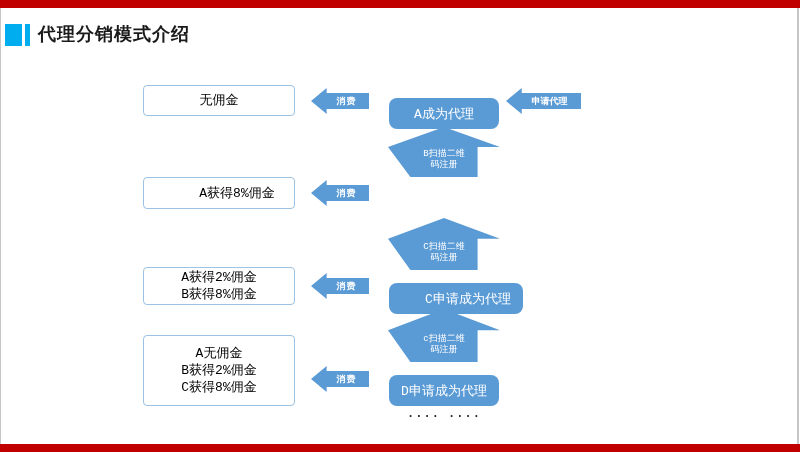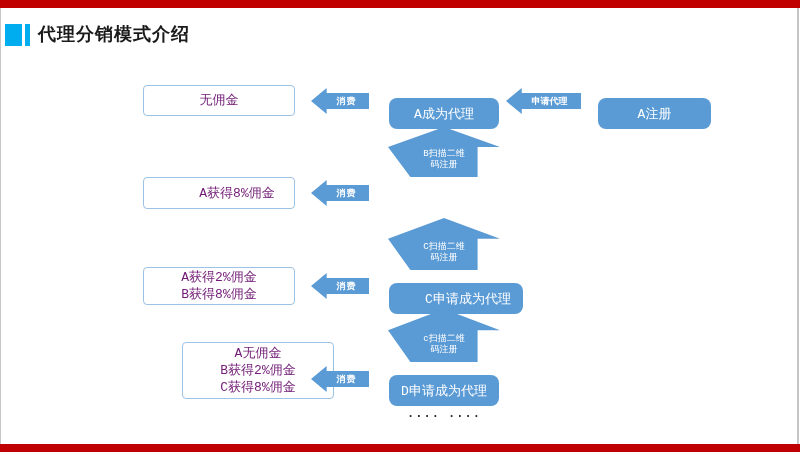--- a/index.html
+++ b/index.html
@@ -22,26 +22,26 @@
   .title{
     position:absolute;left:38px;top:23px;height:24px;line-height:24px;
     font-size:18px;font-weight:700;color:#1a1a1a;letter-spacing:1px;white-space:nowrap;
   }
 
   
   .resultbox{
     position:absolute;left:143px;width:152px;
     background:#ffffff;border:1.5px solid var(--boxborder,#9CC2E5);border-radius:4px;
     display:flex;flex-direction:column;align-items:center;justify-content:center;
-    font-size:13px;color:#701a75;line-height:17px;box-sizing:border-box;
+    font-size:13px;color:#000000;line-height:17px;box-sizing:border-box;
   }
   .r0{top:85px;height:31px;}
   .r1{top:177px;height:32px;padding-left:36px;}
   .r2{top:267px;height:38px;}
-  .r3{top:342px;height:57px;margin-left:39px;}
+  .r3{top:335px;height:71px;}
 
   
   .stepbox{
     position:absolute;background:var(--blue,#5B9BD5);color:#fff;border-radius:8px;
     display:flex;align-items:center;justify-content:center;
     font-size:13px;white-space:nowrap;margin-top:12px;
   }
   .sb{left:389px;width:110px;height:31px;}
   .sb0{top:86px;} .sb1{top:177px;} .sb2{top:271px;padding-left:24px;} .sb3{top:363px;}
   .reg{left:598px;top:86px;width:113px;height:31px;}
@@ -97,21 +97,20 @@
   <div class="resultbox r0">
     <div>无佣金</div>
   </div>
   <div class="arrow-left consume ca0">
     <span>消费</span>
   </div>
   <div class="stepbox sb sb0">A成为代理</div>
   <div class="arrow-left apply">
     <span>申请代理</span>
   </div>
-  <div class="stepbox reg">A注册</div>
 
   <div class="arrow-up ua0">
     <span>B扫描二维</span>
     <span>码注册</span>
   </div>
 
   <div class="resultbox r1">
     <div>A获得8%佣金</div>
   </div>
   <div class="arrow-left consume ca1">

